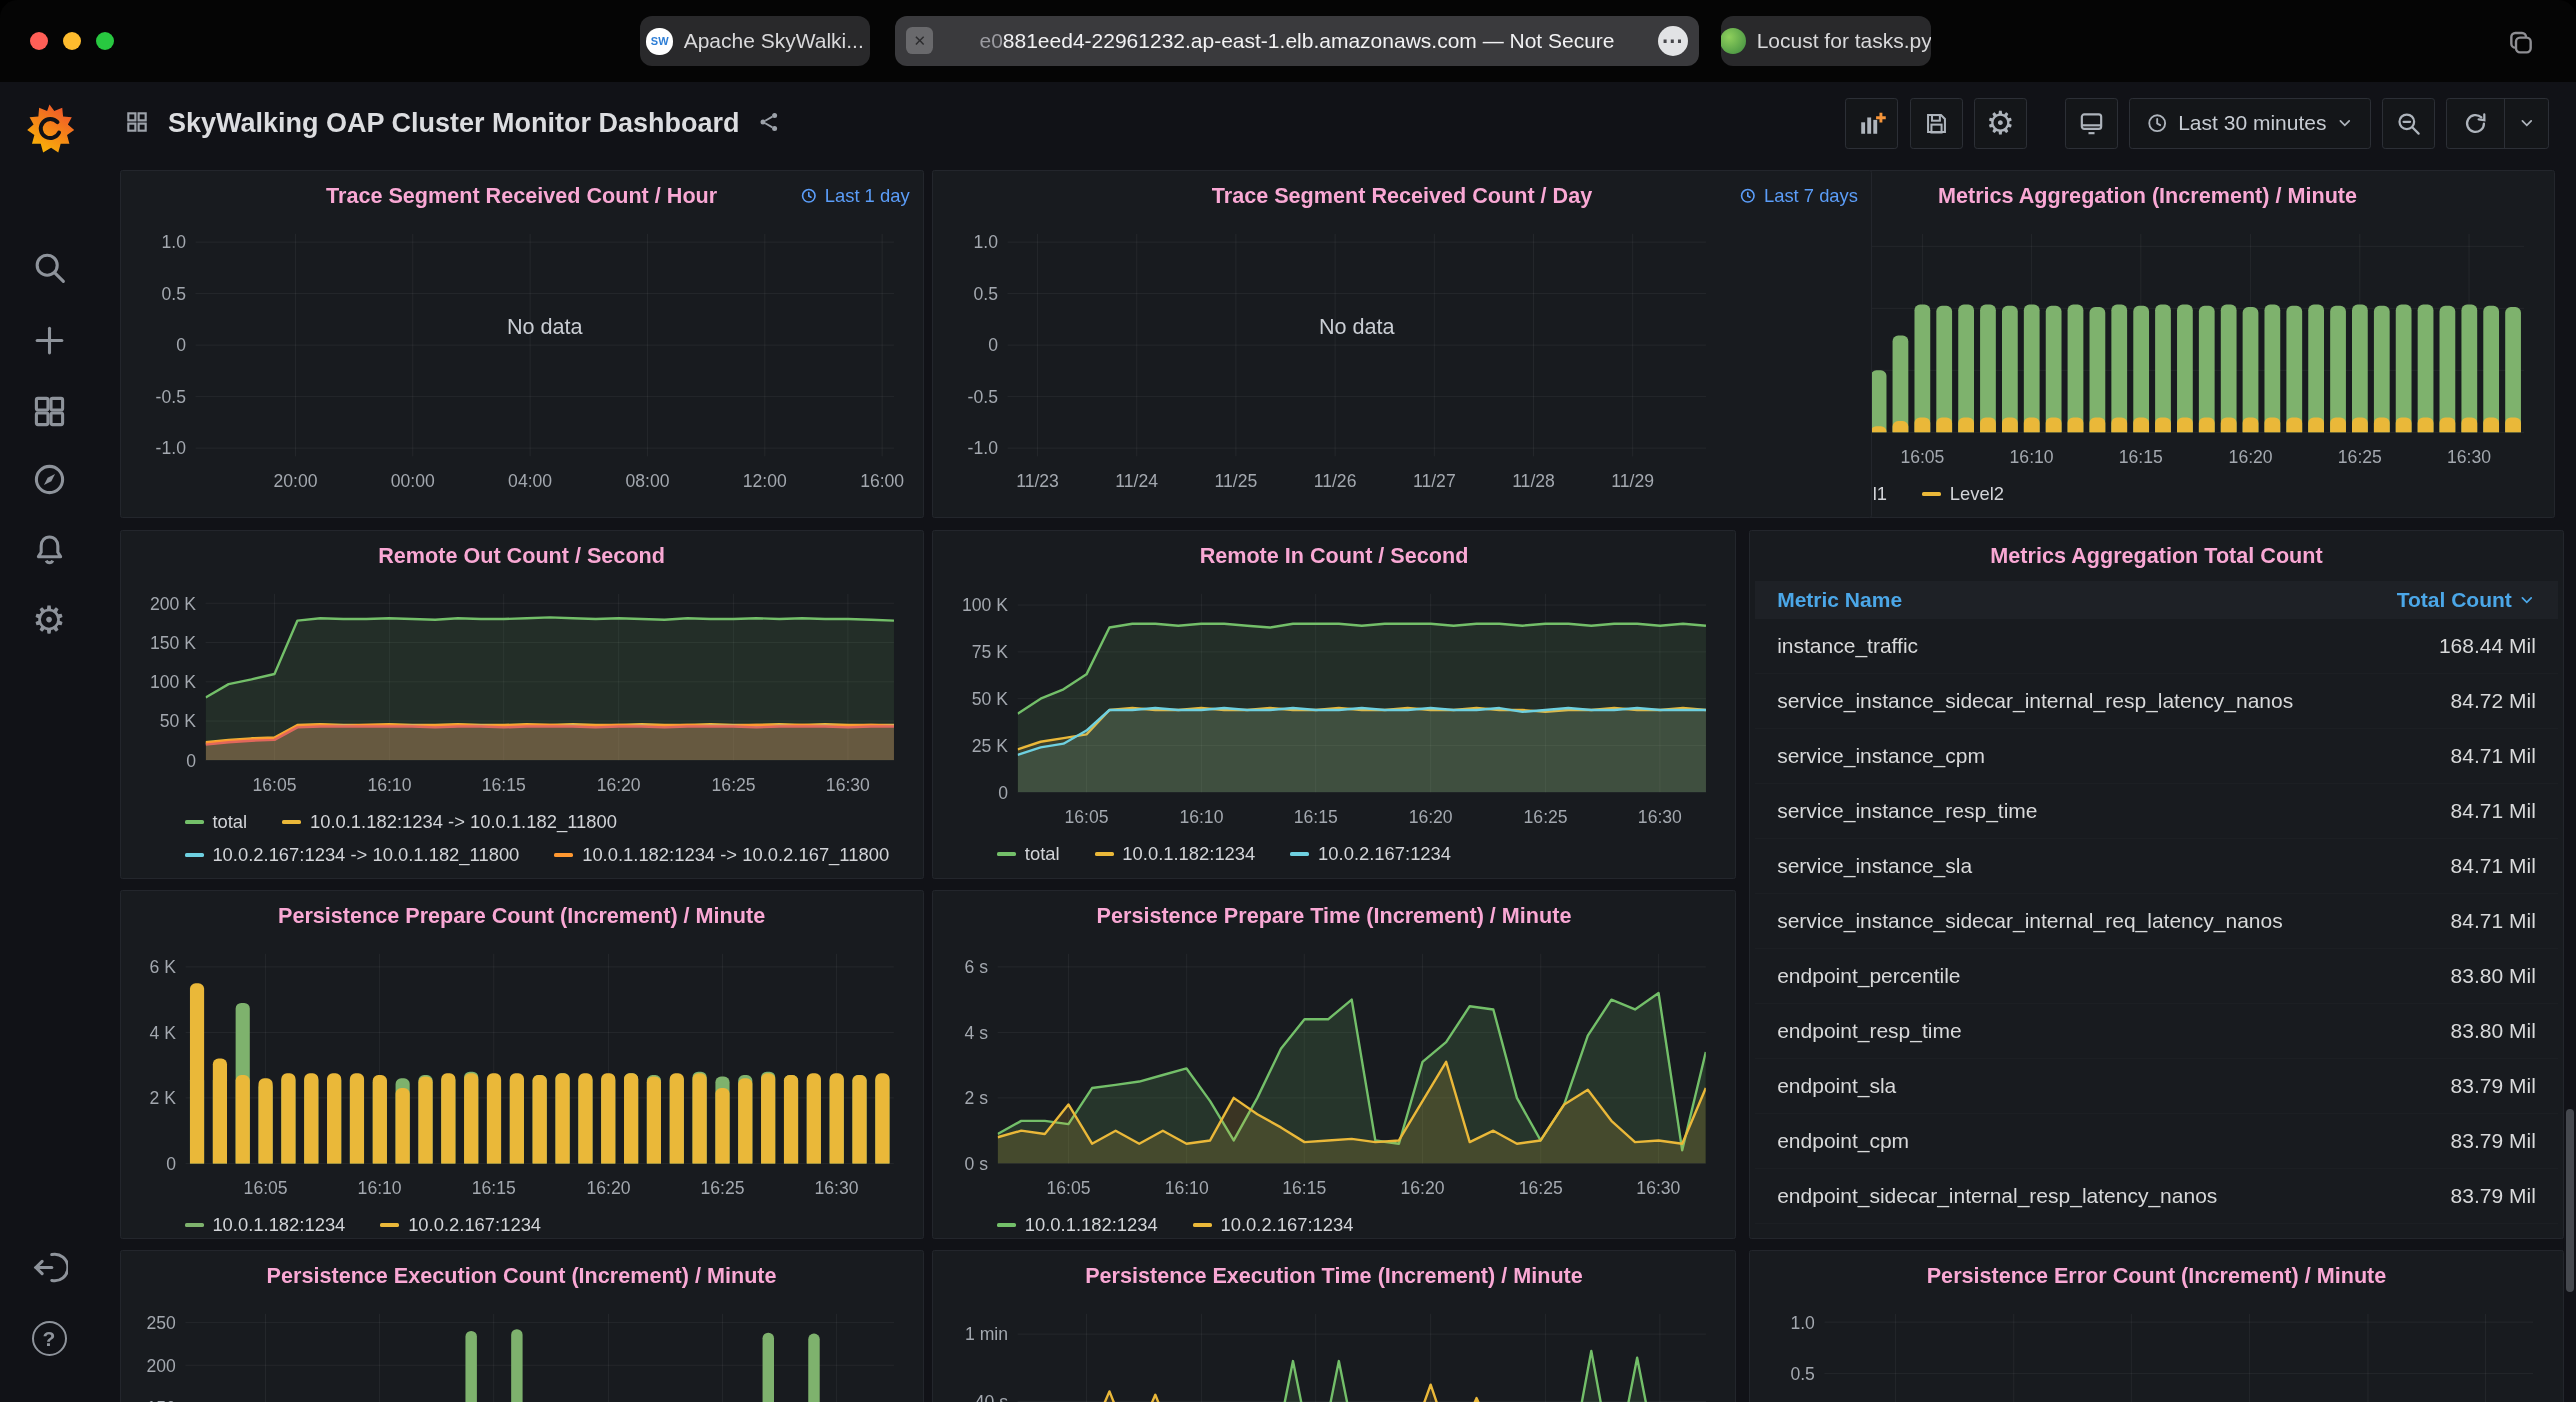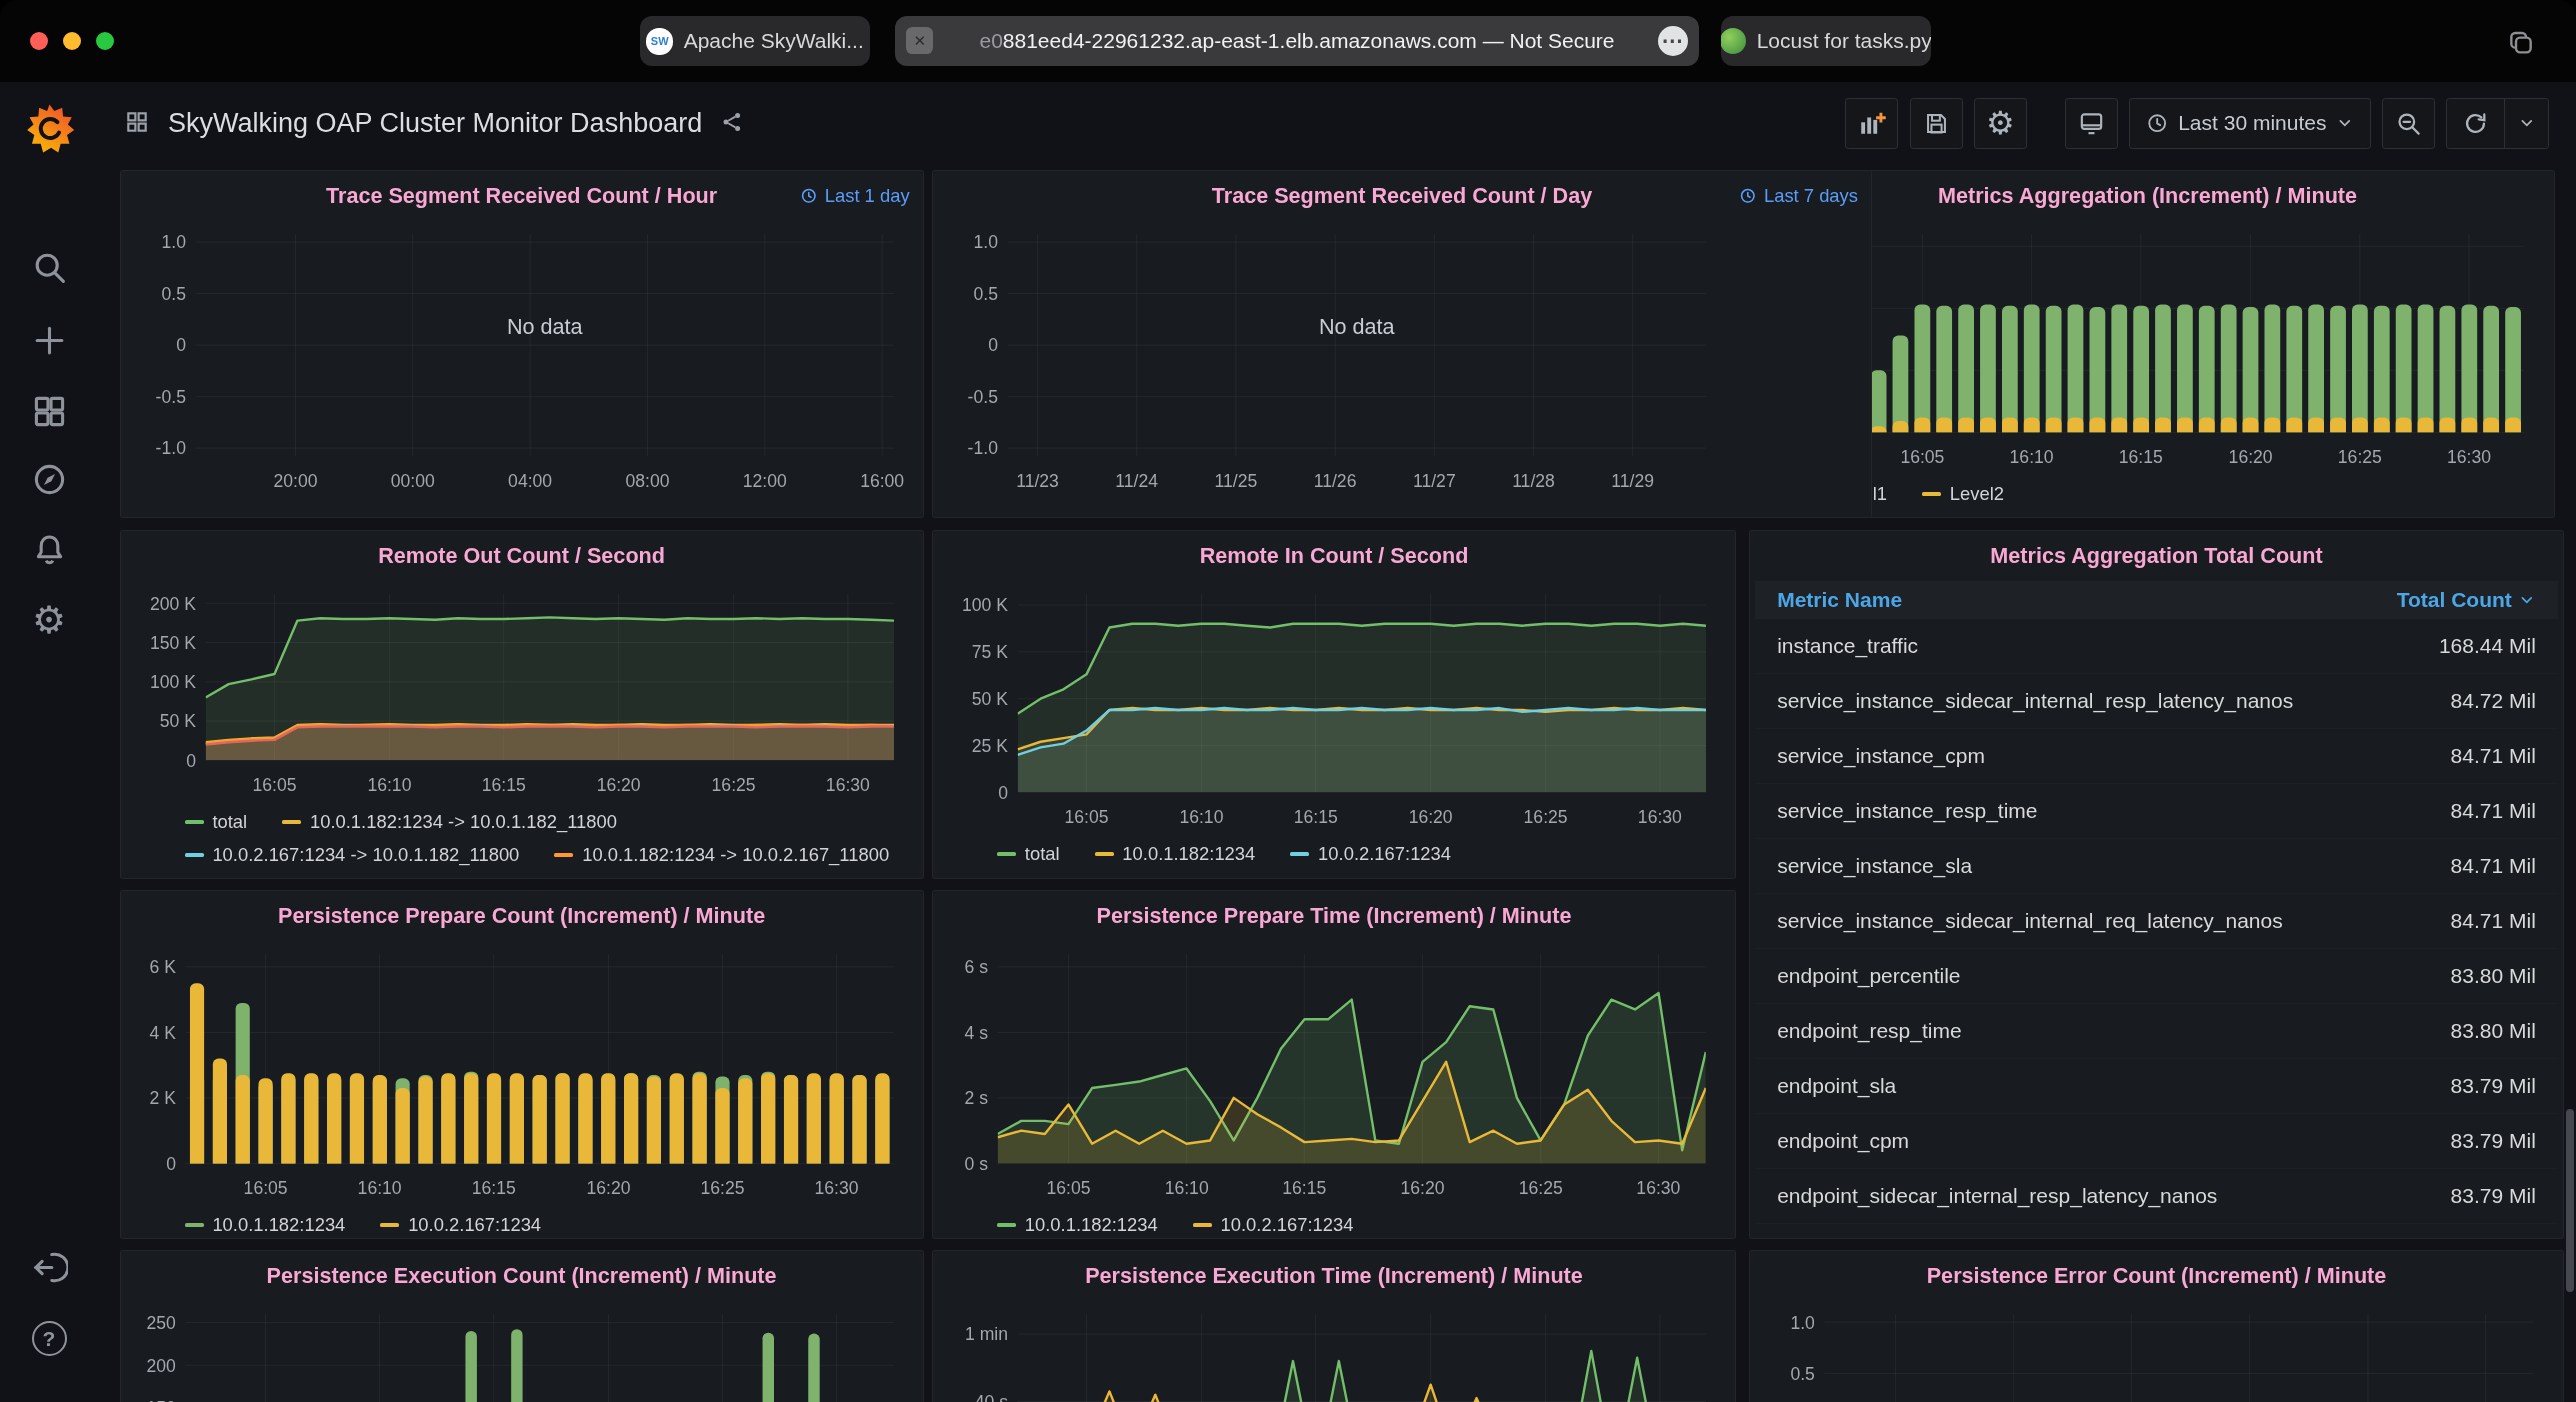--- a/index.html
+++ b/index.html
@@ -23,21 +23,21 @@
   .tab-overview{position:absolute;right:40px;top:27px}
   
   .page{position:absolute;top:82px;left:0;right:0;bottom:0;background:#111217;display:flex}
   .sidebar{position:relative;width:98px;flex:none}
   .sicon{position:absolute;left:0;width:98px;display:flex;justify-content:center;align-items:center}
   .gear-glyph{font-size:38px;color:#8e939b;line-height:1}
   .help-circle{width:35px;height:35px;border-radius:50%;border:2.4px solid #8e939b;color:#8e939b;font-size:21px;font-weight:bold;display:flex;align-items:center;justify-content:center}
   .app{position:relative;flex:1}
   .topbar{position:relative;height:82px;display:flex;align-items:center}
   .tb-left{display:flex;align-items:center;gap:17.6px;margin-left:26.4px}
-  .dash-title{font-size:27px;font-weight:400;color:#dcdde0}
+  .dash-title{font-size:27px;font-weight:700;color:#dcdde0}
   .tb-right{margin-left:auto;margin-right:27px;display:flex;align-items:center;gap:11.2px}
   .btn{height:51px;min-width:53px;border:0.8px solid #2c2f36;background:#141619;border-radius:3.2px;display:flex;align-items:center;justify-content:center;color:#b2b8bf}
   .btn-monitor{margin-left:27px}
   .btn-time{padding:8px 16px;gap:9.6px;font-size:21px;color:#c7ccd3}
   .btn-split{padding:0}
   .btn-split .seg{height:50px;display:flex;align-items:center;justify-content:center}
   .btn-split .seg1{width:58px;border-right:0.8px solid #2c2f36}
   .btn-split .seg2{width:43px}
   
   .dash{position:absolute;top:82px;left:0;right:0;bottom:0;overflow:hidden}

